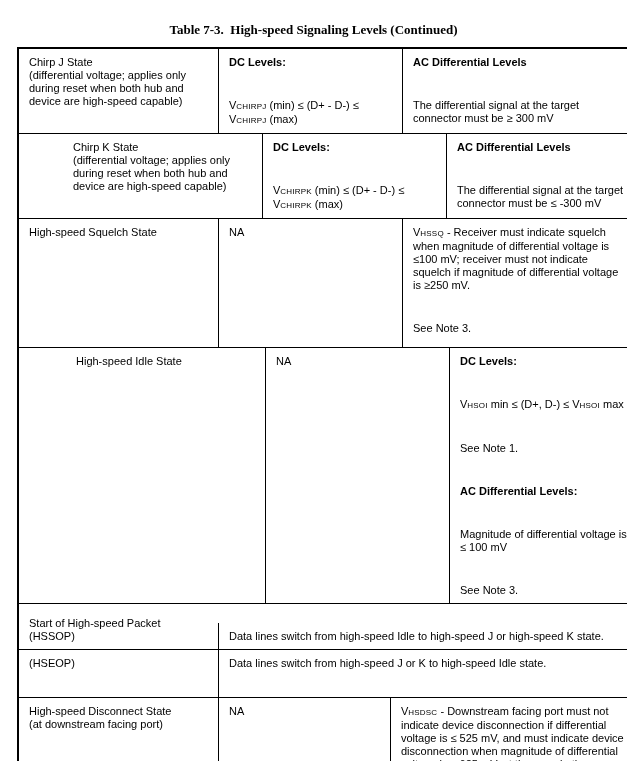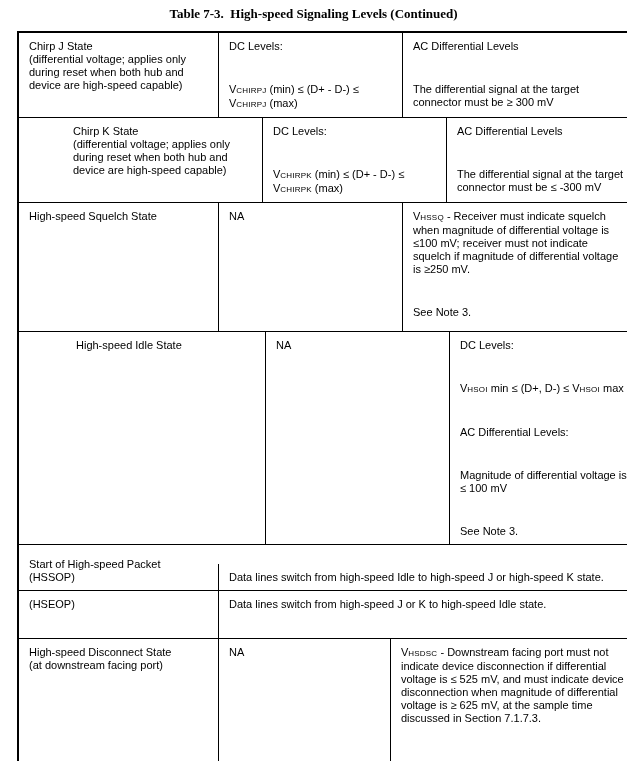--- a/index.html
+++ b/index.html
@@ -8,21 +8,21 @@
     width:627px; height:761px;
     font-family:"Liberation Sans", sans-serif;
     color:#000000;
     overflow:hidden;
   }
   .title {
     font-family:"Liberation Serif", serif;
     font-weight:bold;
     font-size:13px;
     text-align:center;
-    padding-top:6px;
+    padding-top:22px;
     white-space:pre-wrap;
   }
   .tbl {
     margin:9px 0 0 17px;
     width:622px;
     border:2px solid #000;
     background:#fff;
   }
   .tr { display:flex; border-top:1px solid #000; }
   .tr:first-child { border-top:none; }
@@ -38,21 +38,21 @@
   .c3 { flex:1; }
   .cm { flex:1; }
   .r7 .c2 { width:172px; }
   .r1 { min-height:80px; }
   .r2 { min-height:82px;padding-left:44px; }
   .r3 { min-height:129px; }
   .r4 { min-height:197px;padding-left:47px; }
   .r5 { min-height:46px;align-items:flex-end; }
   .r6 { min-height:48px; }
   .r7 { min-height:129px; }
-  .b { font-weight:normal; }
+  .b { font-weight:bold; }
   .gap { margin-top:30px; }
   .sc { font-size:8px; letter-spacing:0.2px; }
   .nowrap { white-space:nowrap; }
 </style>
 </head>
 <body>
 
 <div class="title">Table 7-3.  High-speed Signaling Levels (Continued)</div>
 
 <div class="tbl">
@@ -105,20 +105,21 @@
   <div class="tr r4">
     <div class="td c1">
       <div>High-speed Idle State</div>
     </div>
     <div class="td c2">
       <div>NA</div>
     </div>
     <div class="td c3">
       <div class="b">DC Levels:</div>
       <div class="gap nowrap"><span>V</span><span class="sc">HSOI</span><span> min ≤ (D+, D-) ≤ </span><span>V</span><span class="sc">HSOI</span><span> max</span></div>
+      <div class="gap">See Note 1.</div>
       <div class="b gap">AC Differential Levels:</div>
       <div class="gap">Magnitude of differential voltage is ≤ 100 mV</div>
       <div class="gap">See Note 3.</div>
     </div>
   </div>
 
   <div class="tr r5">
     <div class="td c1">
       <div>Start of High-speed Packet</div>
       <div>(HSSOP)</div>

